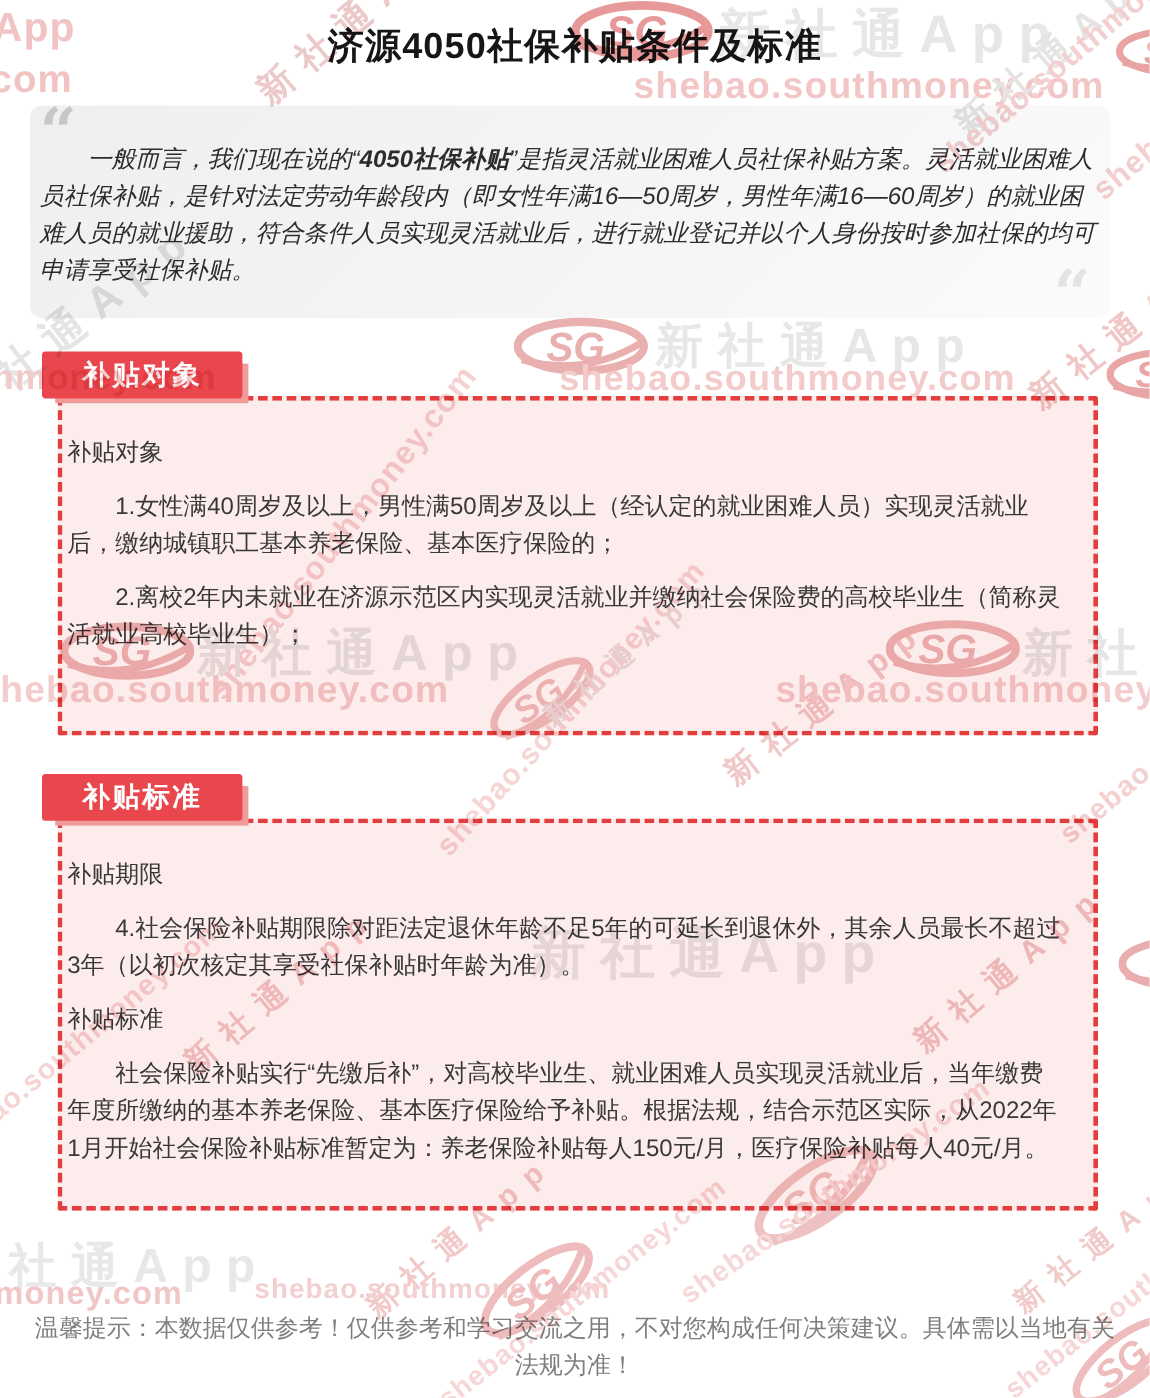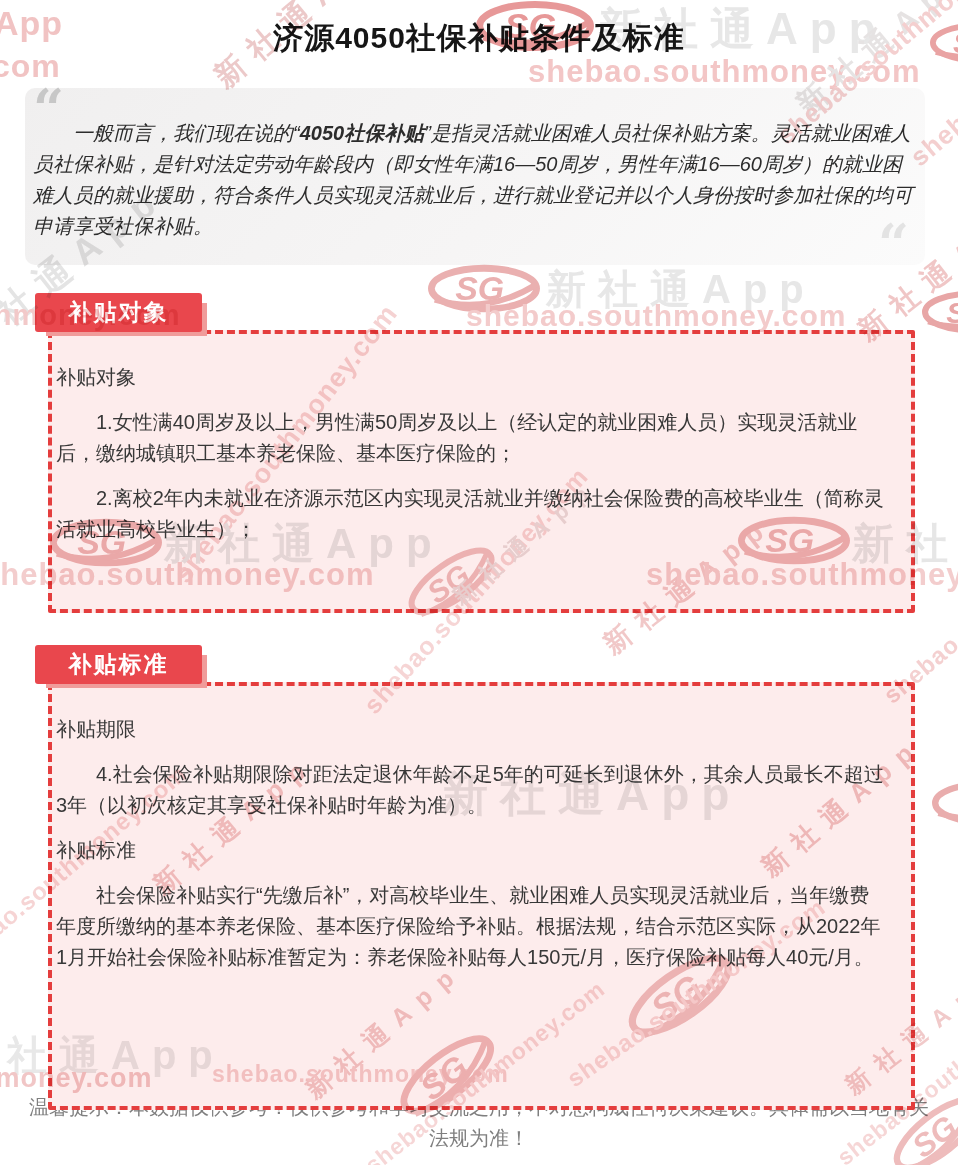--- a/index.html
+++ b/index.html
@@ -50,21 +50,21 @@
   </div>
 
   <div class="sec-label" style="top:293px;">补贴对象</div>
   <div class="dashed-box" style="top:330px;height:283px;">
     <p class="box-heading">补贴对象</p>
     <p class="box-item">1.女性满40周岁及以上，男性满50周岁及以上（经认定的就业困难人员）实现灵活就业后，缴纳城镇职工基本养老保险、基本医疗保险的；</p>
     <p class="box-item">2.离校2年内未就业在济源示范区内实现灵活就业并缴纳社会保险费的高校毕业生（简称灵活就业高校毕业生）；</p>
   </div>
 
   <div class="sec-label" style="top:645px;">补贴标准</div>
-  <div class="dashed-box" style="top:682px;height:428px;">
+  <div class="dashed-box" style="top:682px;height:327px;">
     <p class="box-heading">补贴期限</p>
     <p class="box-item">4.社会保险补贴期限除对距法定退休年龄不足5年的可延长到退休外，其余人员最长不超过3年（以初次核定其享受社保补贴时年龄为准）。</p>
     <p class="box-heading">补贴标准</p>
     <p class="box-item">社会保险补贴实行“先缴后补”，对高校毕业生、就业困难人员实现灵活就业后，当年缴费年度所缴纳的基本养老保险、基本医疗保险给予补贴。根据法规，结合示范区实际，从2022年1月开始社会保险补贴标准暂定为：养老保险补贴每人150元/月，医疗保险补贴每人40元/月。</p>
   </div>
 
   <p class="page-footer">温馨提示：本数据仅供参考！仅供参考和学习交流之用，不对您构成任何决策建议。具体需以当地有关法规为准！</p>
 </div>
 
 <div class="wm-layer">

